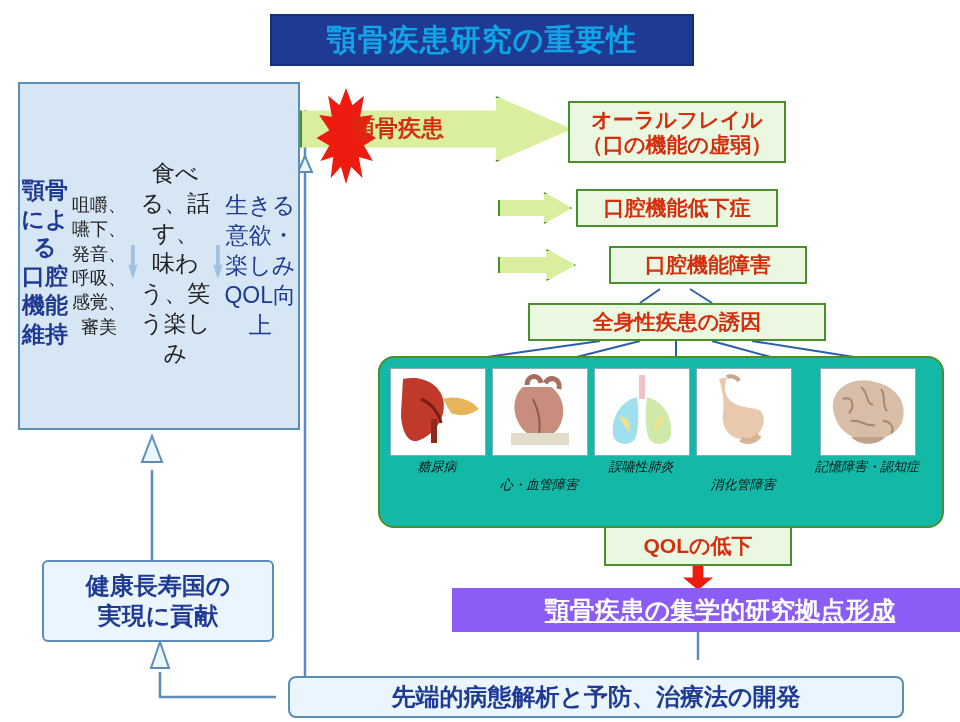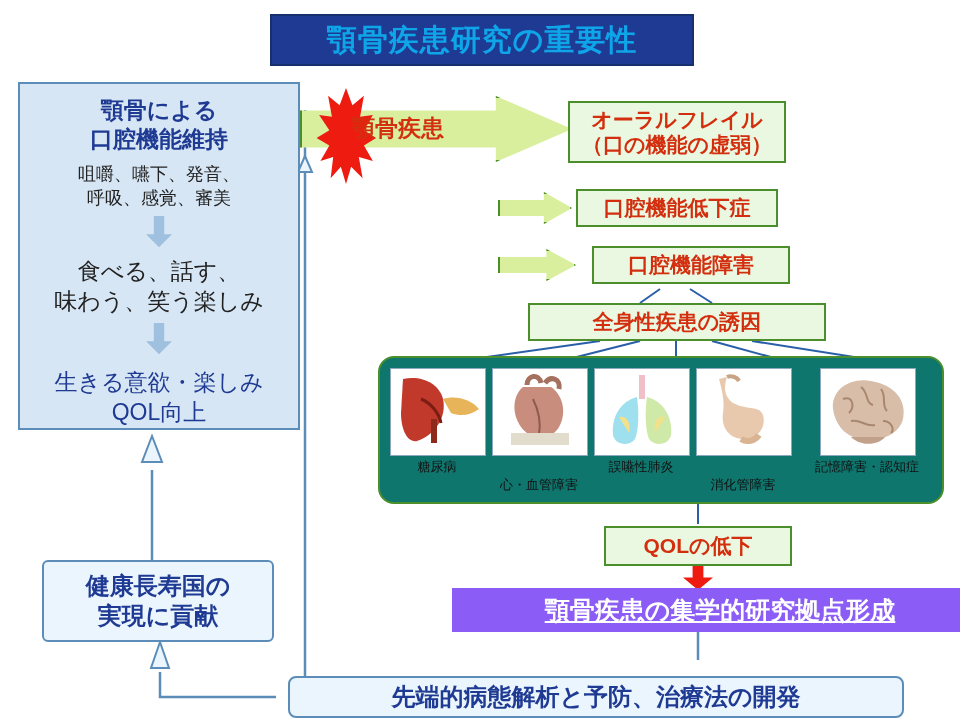--- a/index.html
+++ b/index.html
@@ -20,21 +20,21 @@
     font-size:30px;font-weight:bold;
     display:flex;align-items:center;justify-content:center;
     letter-spacing:1px;
   }
   
   #left-box{
     left:18px;top:82px;width:282px;height:348px;
     background:#d7e6f5;
     border:2px solid #5b8db8;
     box-sizing:border-box;
-    display:flex;flex-direction:column;align-items:center;
+    display:flex;align-items:center;
     padding-top:12px;
   }
   #left-box .l1{color:#1f3a93;font-size:23px;font-weight:bold;line-height:1.25;text-align:center;}
   #left-box .l2{color:#222;font-size:18px;line-height:1.35;text-align:center;margin-top:8px;}
   #left-box .l3{color:#222;font-size:23px;line-height:1.3;text-align:center;margin-top:4px;}
   #left-box .l4{color:#1f3a93;font-size:23px;font-weight:normal;line-height:1.3;text-align:center;margin-top:8px;}
   .fat-arrow{
     width:26px;height:34px;margin:6px auto;
     background:#9fc0de;
     clip-path:polygon(30% 0,70% 0,70% 58%,100% 58%,50% 100%,0 58%,30% 58%);
@@ -46,30 +46,31 @@
     border-radius:0;
     color:#d32f0f;
     display:flex;align-items:center;justify-content:center;
     text-align:center;
     font-weight:bold;
     box-sizing:border-box;
     line-height:1.2;
   }
   #oral-frail{left:568px;top:101px;width:218px;height:62px;font-size:21px;}
   #oral-decline{left:576px;top:189px;width:202px;height:38px;font-size:21px;}
-  #oral-disorder{left:592px;top:246px;width:198px;height:38px;font-size:21px;}
+  #oral-disorder{left:609px;top:246px;width:198px;height:38px;font-size:21px;}
   #systemic{left:528px;top:303px;width:298px;height:38px;font-size:21px;}
   #qol-down{left:604px;top:526px;width:188px;height:40px;font-size:21px;}
   
   #organ-panel{
-    left:378px;top:356px;width:566px;height:148px;
-    background:#0f766e;
+    left:378px;top:356px;width:566px;height:172px;
+    background:#14b8a6;
     border:2px solid #4a8f2c;
     border-radius:16px;
     box-sizing:border-box;
+    font-style:italic;
   }
   .organ{
     position:absolute;top:10px;width:94px;height:86px;
     background:#ffffff;border:1px solid #8aa8c0;
     overflow:hidden;
   }
   .organ-label{
     position:absolute;width:140px;text-align:center;
     font-size:13px;color:#111;
   }

